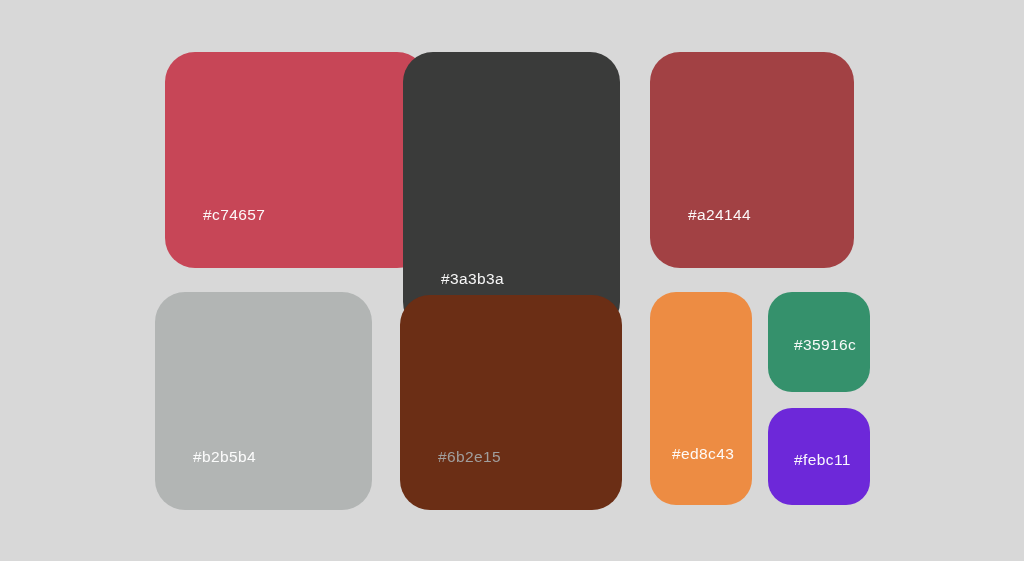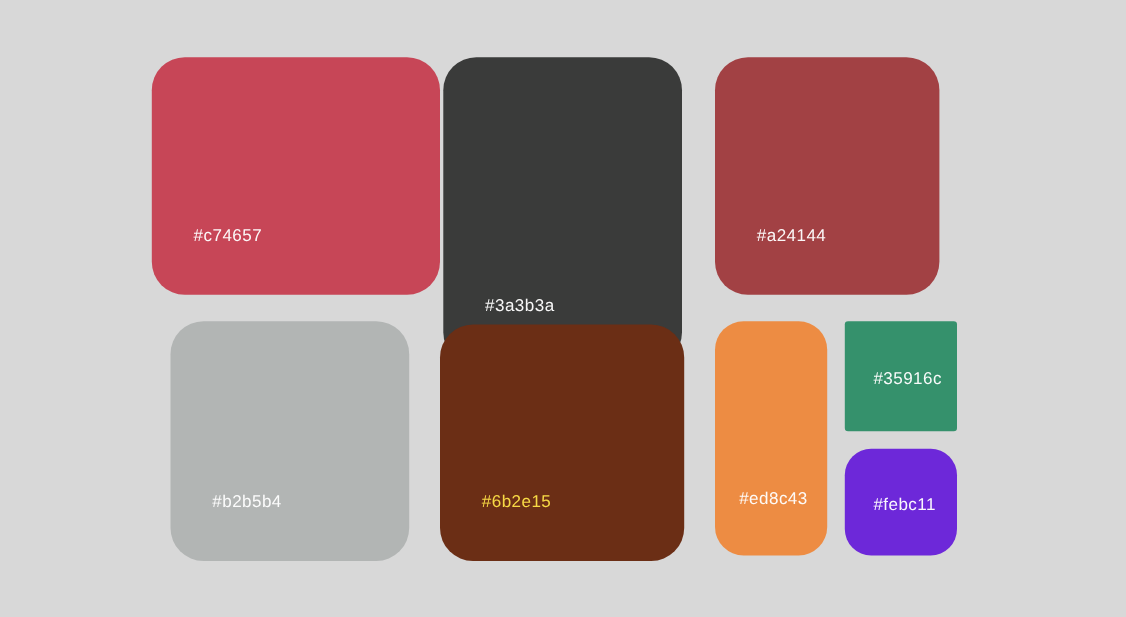--- a/index.html
+++ b/index.html
@@ -32,27 +32,27 @@
     color: #ffffff;
     font-family: "Liberation Sans", sans-serif;
     font-size: 15.5px;
     font-weight: 300;
     letter-spacing: 0.4px;
     line-height: 1;
     white-space: nowrap;
     opacity: 0.96;
   }
   
-  .pos-r1c1 { left: 138px; top: 52px;  width: 262px; height: 216px; }
+  .pos-r1c1 { left: 165px; top: 52px;  width: 262px; height: 216px; }
   .pos-r1c2 { left: 403px; top: 52px;  width: 217px; height: 280px; }
   .pos-r1c3 { left: 650px; top: 52px;  width: 204px; height: 216px; }
   .pos-r2c1 { left: 155px; top: 292px; width: 217px; height: 218px; }
   .pos-r2c2 { left: 400px; top: 295px; width: 222px; height: 215px; }
   .pos-r2c3 { left: 650px; top: 292px; width: 102px; height: 213px; border-radius: 26px; }
-  .pos-r2c4 { left: 768px; top: 292px; width: 102px; height: 100px; border-radius: 3px; }
+  .pos-r2c4 { left: 768px; top: 292px; width: 102px; height: 100px; border-radius: 24px; }
   .pos-r2c5 { left: 768px; top: 408px; width: 102px; height: 97px;  border-radius: 24px; }
 
   
   .pos-r2c3 > .swatch-label { left: 22px; bottom: 44px; }
   .pos-r2c4 > .swatch-label { left: 26px; bottom: 40px; }
   .pos-r2c5 > .swatch-label { left: 26px; bottom: 38px; }
 </style>
 </head>
 <body>
 
@@ -68,21 +68,21 @@
 
   <div class="swatch pos-r1c3" style="background-color: rgb(162, 65, 68);">
     <span class="swatch-label" style="color: rgb(255, 255, 255);">#a24144</span>
   </div>
 
   <div class="swatch pos-r2c1" style="background-color: rgb(178, 181, 180);">
     <span class="swatch-label" style="color: rgb(255, 255, 255);">#b2b5b4</span>
   </div>
 
   <div class="swatch pos-r2c2" style="background-color: rgb(107, 46, 21);">
-    <span class="swatch-label" style="color: #fde047;">#6b2e15</span>
+    <span class="swatch-label" style="color: #a3a3a3;">#6b2e15</span>
   </div>
 
   <div class="swatch pos-r2c3" style="background-color: rgb(237, 140, 67);">
     <span class="swatch-label" style="color: rgb(255, 255, 255);">#ed8c43</span>
   </div>
 
   <div class="swatch pos-r2c4" style="background-color: rgb(53, 145, 108);">
     <span class="swatch-label" style="color: rgb(255, 255, 255);">#35916c</span>
   </div>
 

